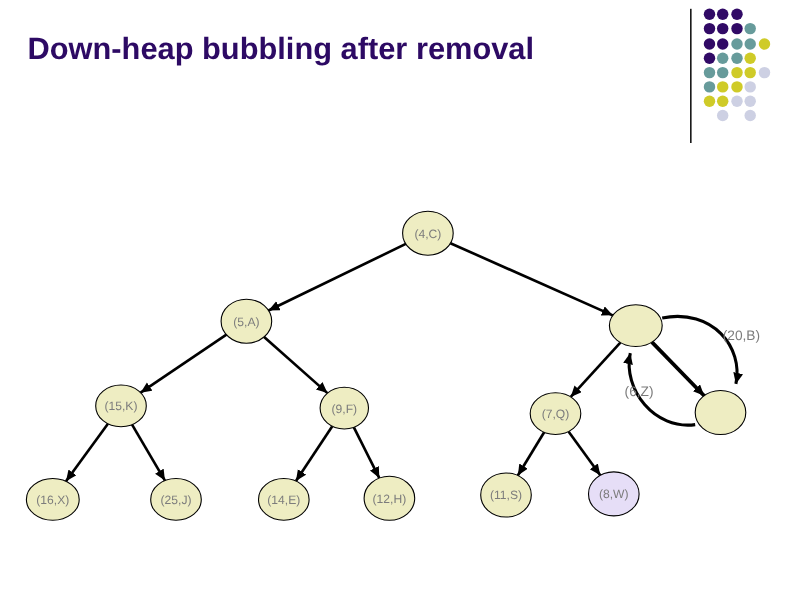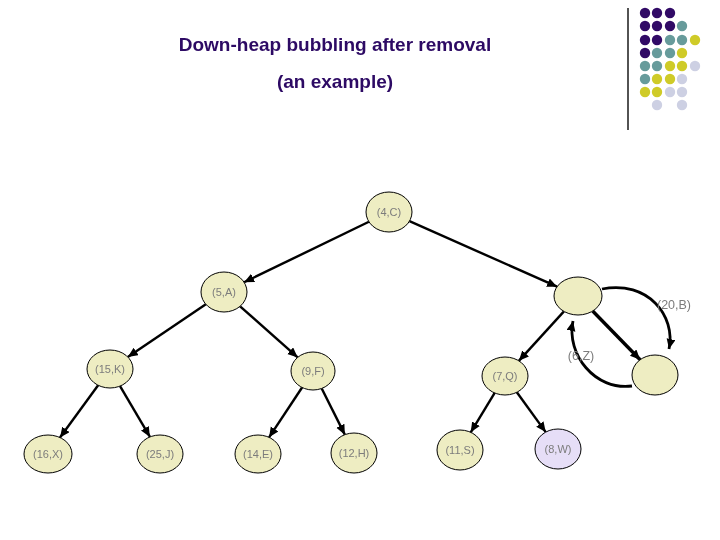--- a/index.html
+++ b/index.html
@@ -6,36 +6,35 @@
   .slide{
     position:relative;
     width:720px;height:540px;
     background:#ffffff;
     overflow:hidden;
     font-family:"Liberation Sans", sans-serif;
   }
   .title{
     position:absolute;
     left:25px;top:26px;width:620px;
-    text-align:center;
+    text-align:left;
     font-weight:bold;
-    font-size:19px;
+    font-size:28px;
     line-height:37px;
     color:#2D0A64;
   }
   .diagram-svg{position:absolute;left:0;top:0;}
   .diagram-svg text{font-family:"Liberation Sans", sans-serif;}
 </style>
 </head>
 <body>
 
 <div class="slide" style="background: rgb(255, 255, 255);">
   <div class="title" style="color: rgb(45, 10, 100);">
     <div>Down-heap bubbling after removal</div>
-    <div>(an example)</div>
   </div>
   <svg class="diagram-svg" width="720" height="540" viewBox="0 0 720 540">
     <defs>
       <marker id="arrowhead" markerUnits="userSpaceOnUse" markerWidth="12" markerHeight="10" refX="10" refY="4.5" orient="auto">
         <path d="M0,0 L10,4.5 L0,9 Z" fill="#000"></path>
       </marker>
     </defs>
     <g id="deco-group">
         <line x1="628" y1="8" x2="628" y2="130" stroke="#1a1a1a" stroke-width="1.5"></line>
         <circle cx="645" cy="13" r="5.2" fill="#310A66"></circle>

